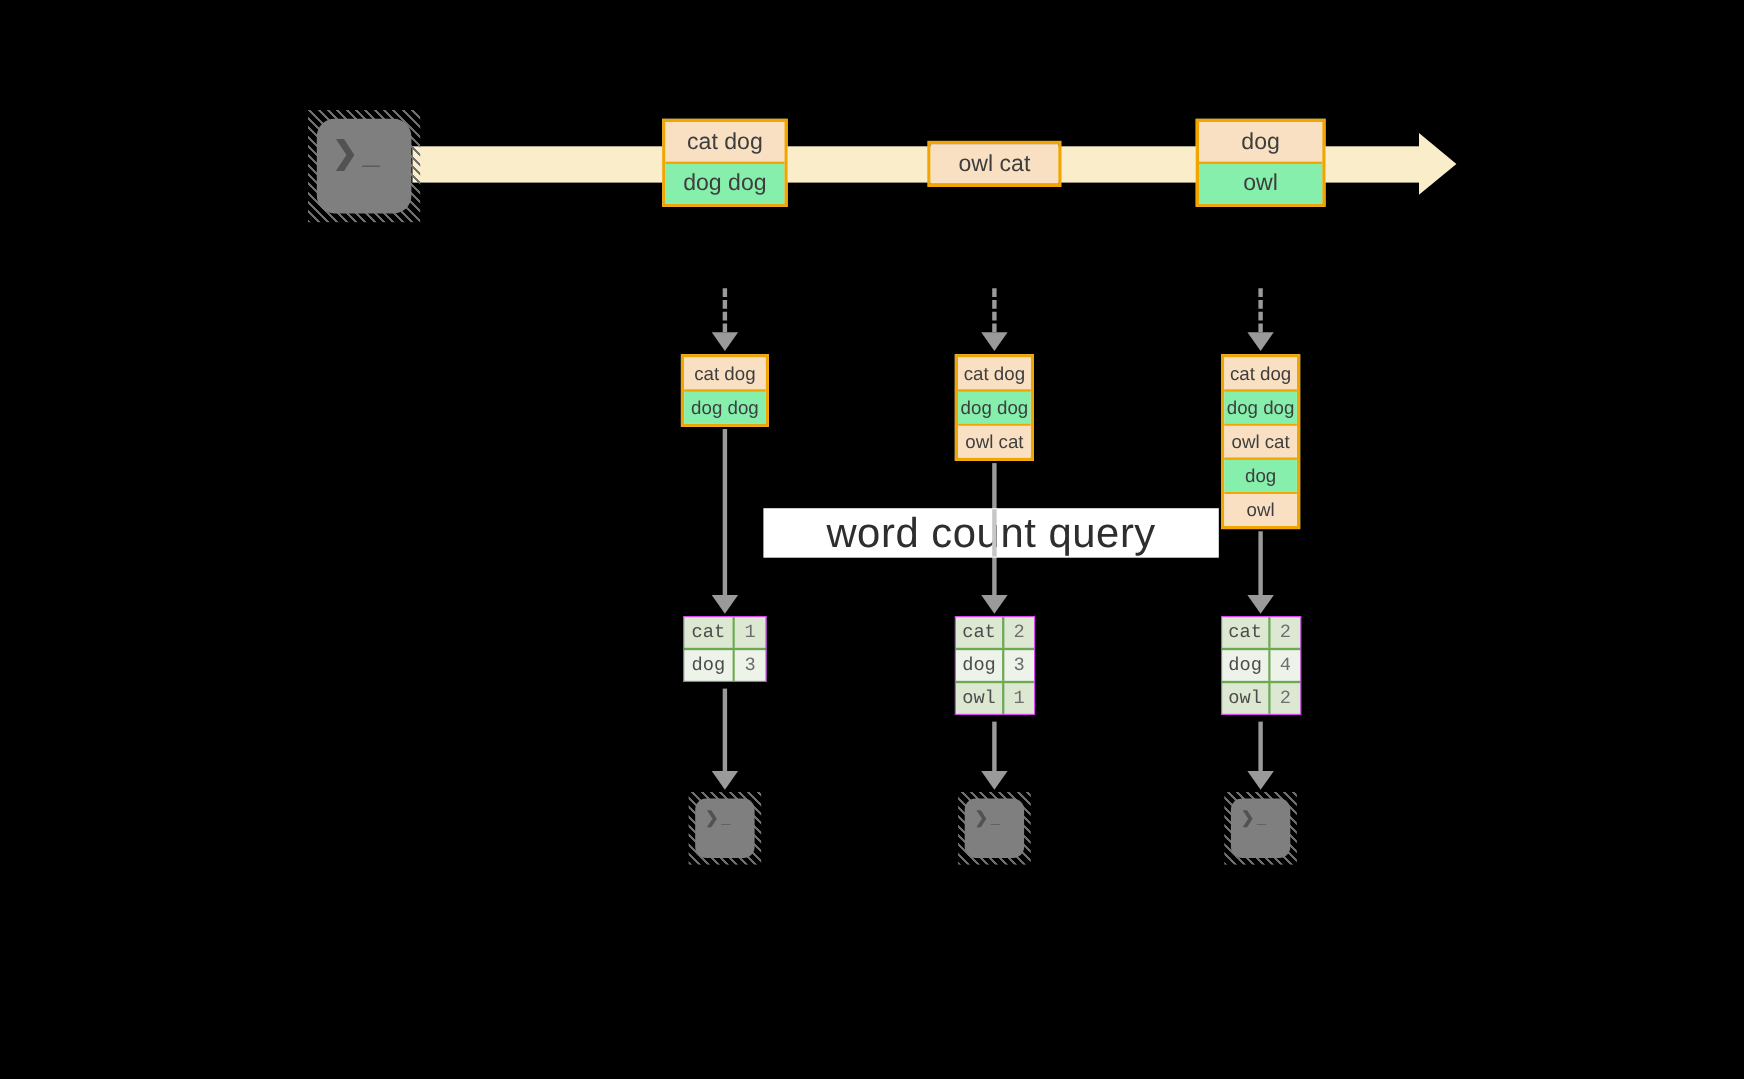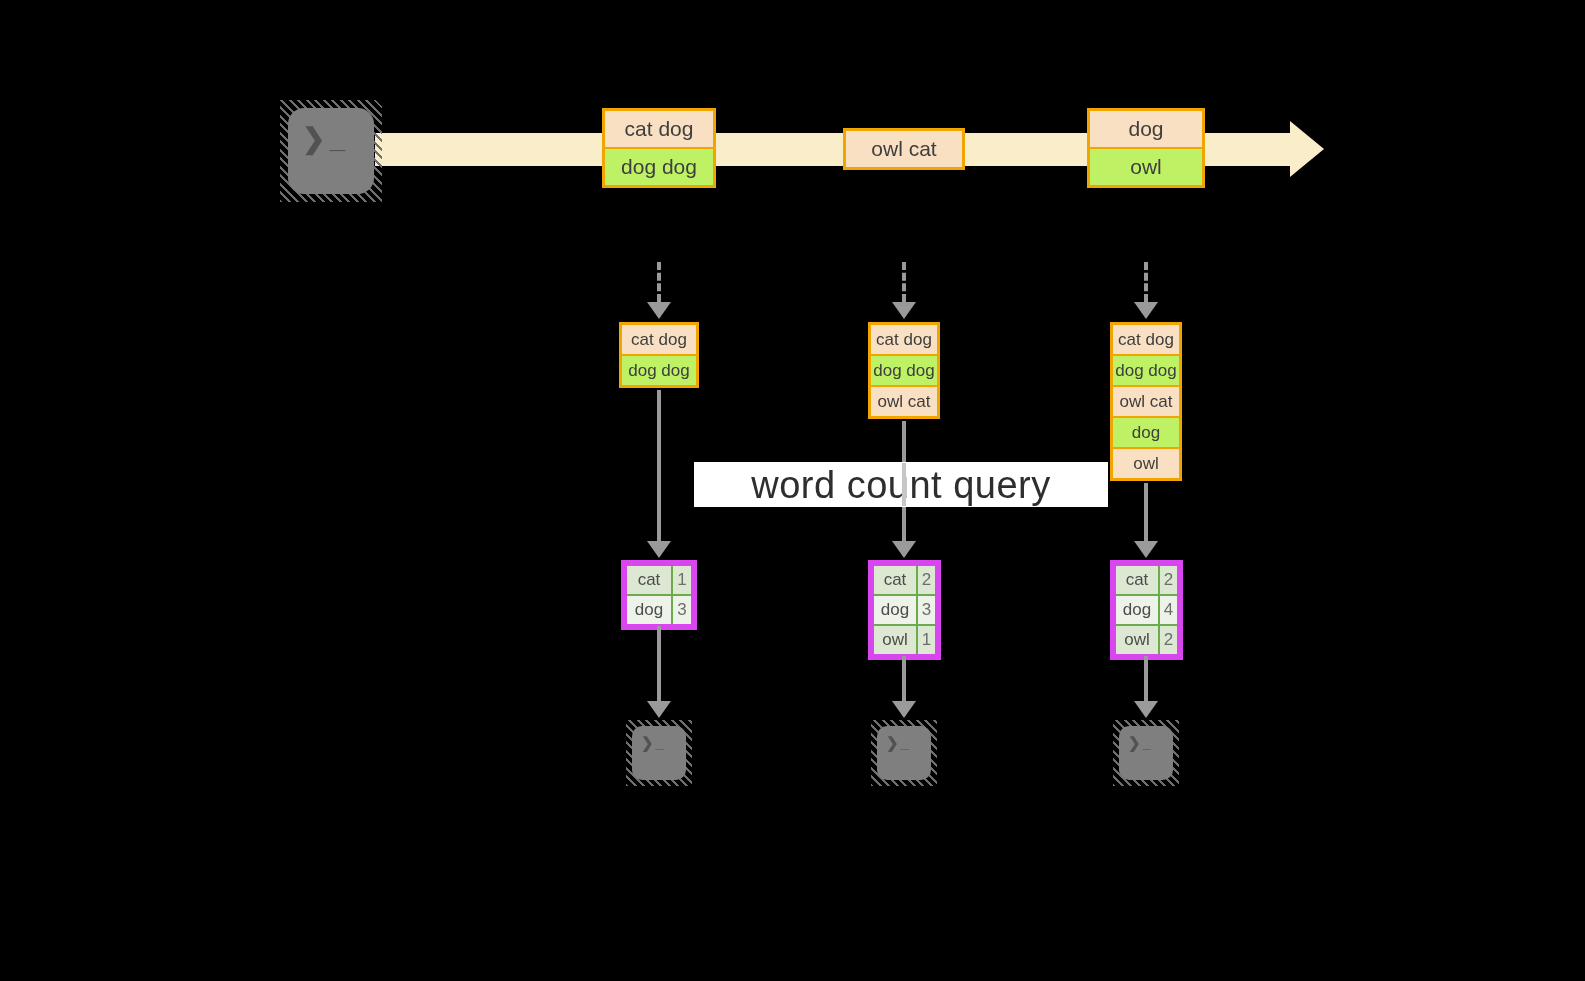--- a/index.html
+++ b/index.html
@@ -9,31 +9,31 @@
   }
   
   .stream-band{position:absolute;left:375px;top:133px;width:915px;height:33px;background:#faeeca;}
   .stream-head{position:absolute;left:1290px;top:121px;width:0;height:0;
     border-top:28px solid transparent;border-bottom:28px solid transparent;border-left:34px solid #faeeca;}
   
   .obox{position:absolute;border:3px solid #f0a500;box-sizing:border-box;background:#fdf3e5;}
   .obox .orow{display:flex;align-items:center;justify-content:center;}
   .obox .orow + .orow{border-top:2px solid #f0a500;}
   .obox .dark{background:#f9e0c3;}
-  .obox .light{background:#bef264;}
+  .obox .light{background:#86efac;}
   .batch .orow{height:36px;font-size:21px;}
   .state .orow{height:29px;font-size:17px;}
   .batch1{left:602px;top:108px;width:114px;}
   .batch2{left:843px;top:128px;width:122px;}
   .batch3{left:1087px;top:108px;width:118px;}
   .state1{left:619px;top:322px;width:80px;}
   .state2{left:868px;top:322px;width:72px;}
   .state3{left:1110px;top:322px;width:72px;}
   
-  .gtable{position:absolute;border:6px solid #d946ef;box-sizing:border-box;background:#14532d;}
+  .gtable{position:absolute;border:1px solid #d946ef;box-sizing:border-box;background:#14532d;font-family:Liberation Mono, monospace;}
   .gtable .grow{display:flex;height:28px;}
   .gtable .grow + .grow{border-top:2px solid #6baa4d;}
   .gtable .wcell{display:flex;align-items:center;justify-content:center;font-size:17px;
     border-right:2px solid #6baa4d;color:#4c4c4c;}
   .gtable .ccell{display:flex;align-items:center;justify-content:center;font-size:17px;flex:1;color:#6e6e6e;}
   .gtable .dark .wcell,.gtable .dark .ccell{background:#dde8d3;}
   .gtable .light .wcell,.gtable .light .ccell{background:#eef3e9;}
   .table1{left:621px;top:560px;width:76px;}
   .table1 .wcell{width:44px;}
   .table2{left:868px;top:560px;width:73px;}

